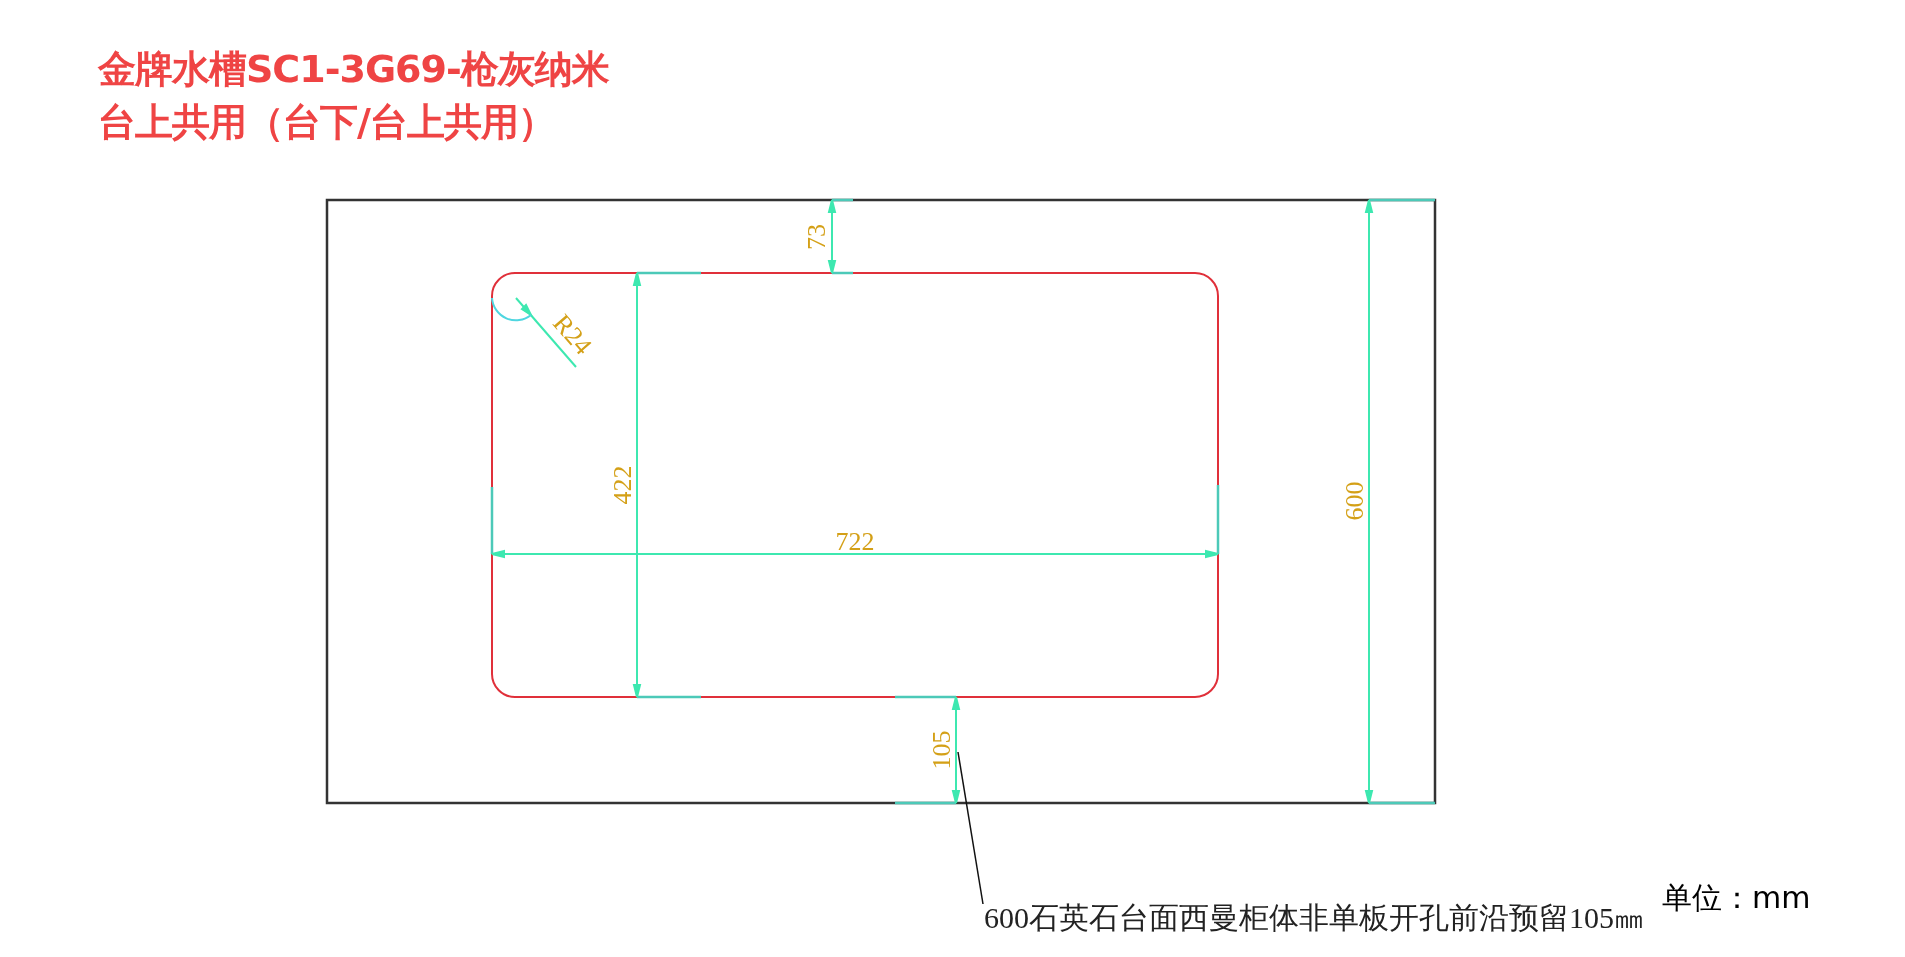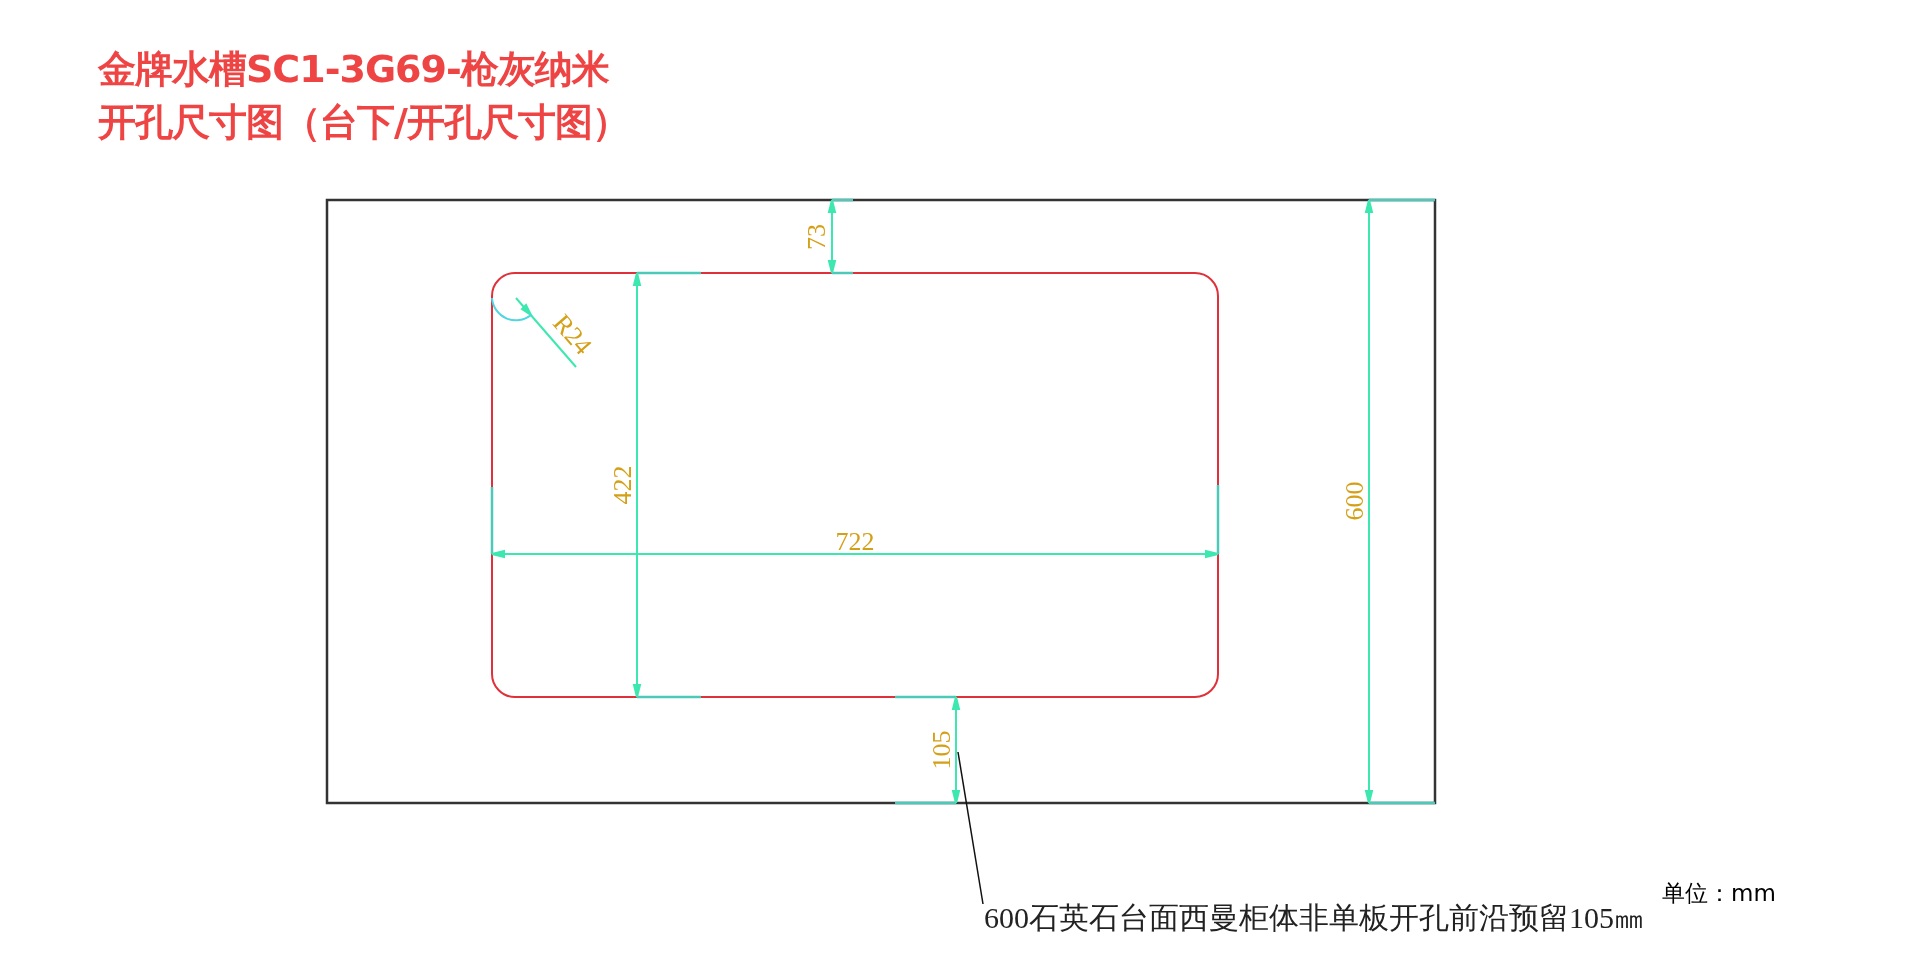--- a/index.html
+++ b/index.html
@@ -3,27 +3,27 @@
 <meta charset="utf-8">
 <style>
   html, body { margin: 0; padding: 0; background: #ffffff; }
   body { width: 1905px; height: 957px; position: relative; overflow: hidden; font-family: "DejaVu Sans", sans-serif; }
   .title { position: absolute; left: 66px; font-family: "DejaVu Sans", sans-serif; font-weight: bold; font-size: 38px; color: #ef4444; white-space: nowrap; letter-spacing: -1px; line-height: 1; margin-left: 32px; }
   #title1 { top: 50px; }
   #title2 { top: 103px; }
   #drawing { position: absolute; left: 0; top: 0; }
   .dim-text { font-family: "Liberation Serif", serif; fill: #d4a017; font-size: 26px; }
   .note-text { position: absolute; left: 984px; top: 898px; font-family: "Liberation Serif", serif; font-size: 30px; color: #222; white-space: nowrap; }
-  .unit-label { position: absolute; left: 1662px; top: 878px; font-family: "DejaVu Sans", sans-serif; font-size: 23px; color: #000; white-space: nowrap; }
+  .unit-label { position: absolute; left: 1662px; top: 878px; font-family: "DejaVu Sans", sans-serif; font-size: 30px; color: #000; white-space: nowrap; }
 </style>
 </head>
 <body>
 
 <div id="title1" class="title">金牌水槽SC1-3G69-枪灰纳米</div>
-<div id="title2" class="title">开孔尺寸图（台下/开孔尺寸图）</div>
+<div id="title2" class="title">台上共用（台下/台上共用）</div>
 
 <svg id="drawing" width="1905" height="957" viewBox="0 0 1905 957" xmlns="http://www.w3.org/2000/svg">
 
   <rect x="327" y="200" width="1108" height="603" fill="none" stroke="#333333" stroke-width="2.5"></rect>
 
   <rect x="492" y="273" width="726" height="424" rx="23" ry="23" fill="none" stroke="#e0303a" stroke-width="2"></rect>
 
   <g stroke="#4cc9b8" stroke-width="2.5">
     <line x1="832" y1="200" x2="853" y2="200"></line>
     <line x1="832" y1="273" x2="853" y2="273"></line>

